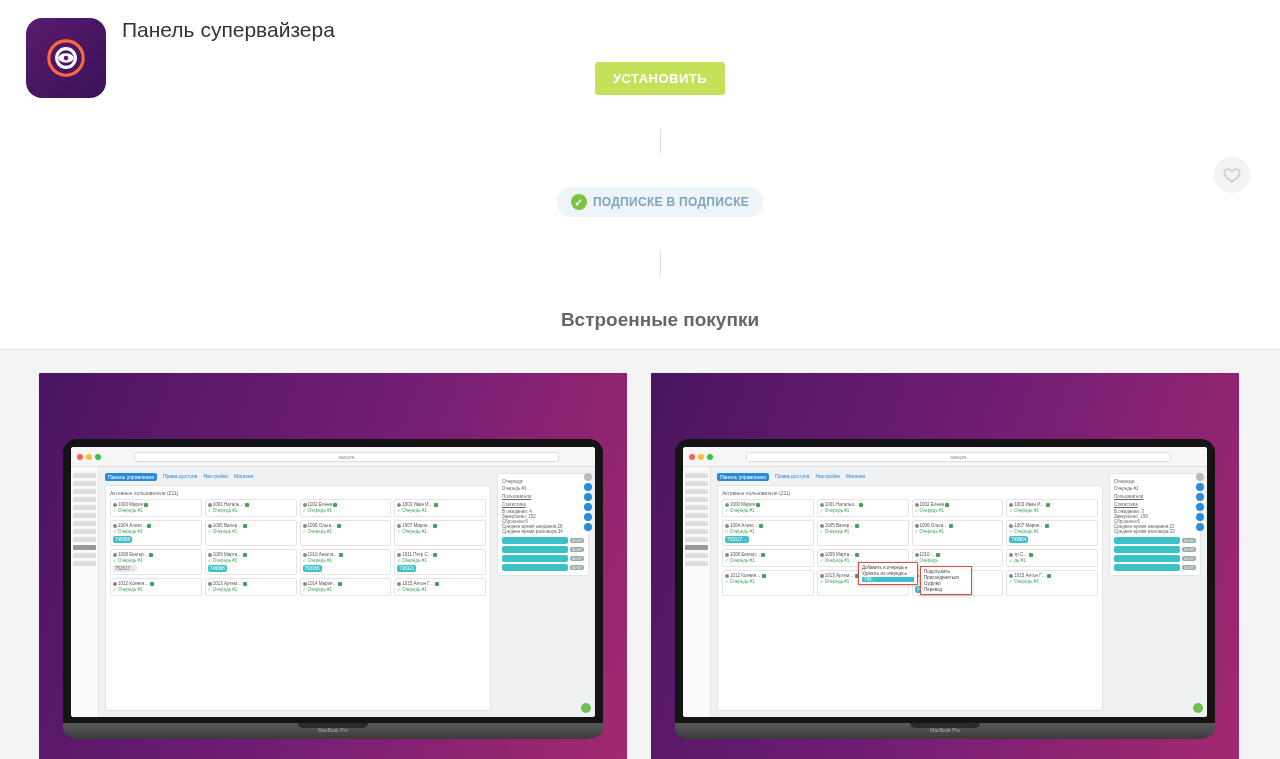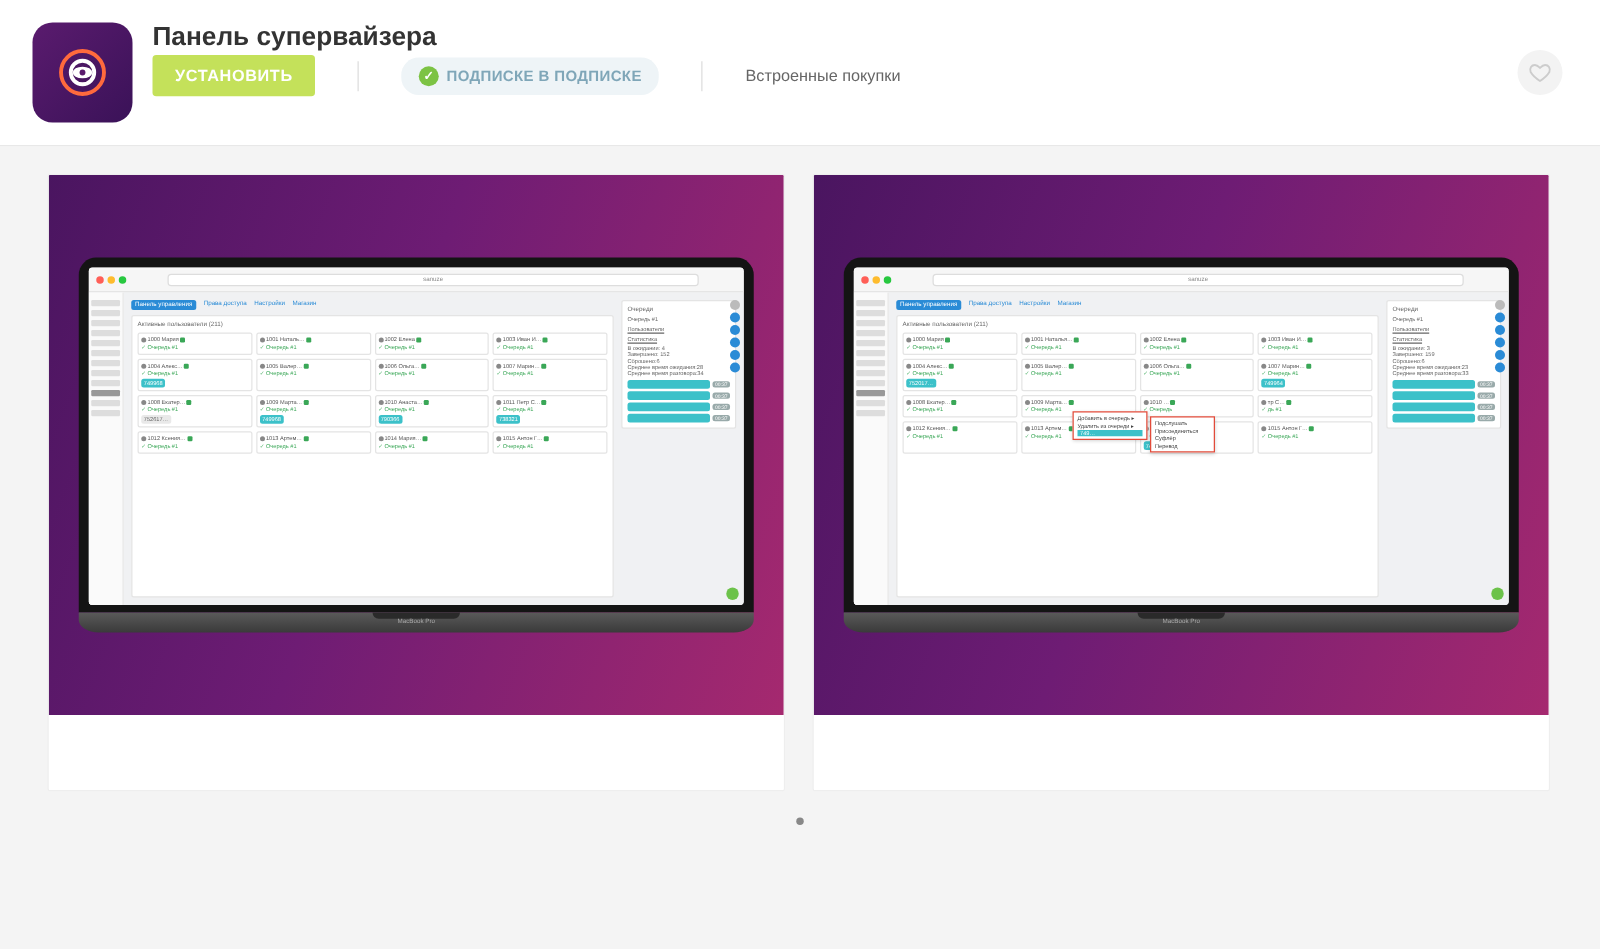--- a/index.html
+++ b/index.html
@@ -18,22 +18,22 @@
   }
   .app-icon {
     width: 80px; height: 80px;
     border-radius: 16px;
     background: linear-gradient(135deg, #5a1b6e 0%, #3a1258 100%);
     display: flex; align-items: center; justify-content: center;
     flex-shrink: 0;
   }
   .app-icon svg { width: 50px; height: 50px; }
   .header-meta { flex: 1; }
-  .app-title { font-size: 21px; font-weight: 700; color: #333; margin-bottom: 2px; }
-  .header-actions { display: flex; align-items: center; gap: 34px; }
+  .app-title { font-size: 21px; font-weight: 400; color: #333; margin-bottom: 20px; }
+  .header-actions { display: flex; align-items: center; gap: 34px; flex-direction: column; }
   .install-btn {
     background: #c4e15a;
     border: none;
     color: #fff;
     font-size: 13px;
     font-weight: 600;
     letter-spacing: .5px;
     padding: 9px 18px;
     border-radius: 3px;
     cursor: pointer;
@@ -48,21 +48,21 @@
     font-weight: 600;
     color: #7fa6b8;
     letter-spacing:.3px;
   }
   .badge .check-circle {
     width:16px; height:16px; border-radius:50%;
     background:#7cc344;
     display:inline-flex; align-items:center; justify-content:center;
     color:#fff; font-size:10px;
   }
-  .inapp { font-size:13px; color:#666; }
+  .inapp { font-size:19px; color:#666;font-weight:bold; }
   .heart-btn {
     width:36px; height:36px; border-radius:50%;
     background:#f3f3f3; border:none;
     display:flex; align-items:center; justify-content:center;
     cursor:pointer; align-self:center;
   }
   .heart-btn svg { width:18px; height:18px; fill:none; stroke:#ccc; stroke-width:2; }
 
   .gallery {
     display:flex; gap:22px;

